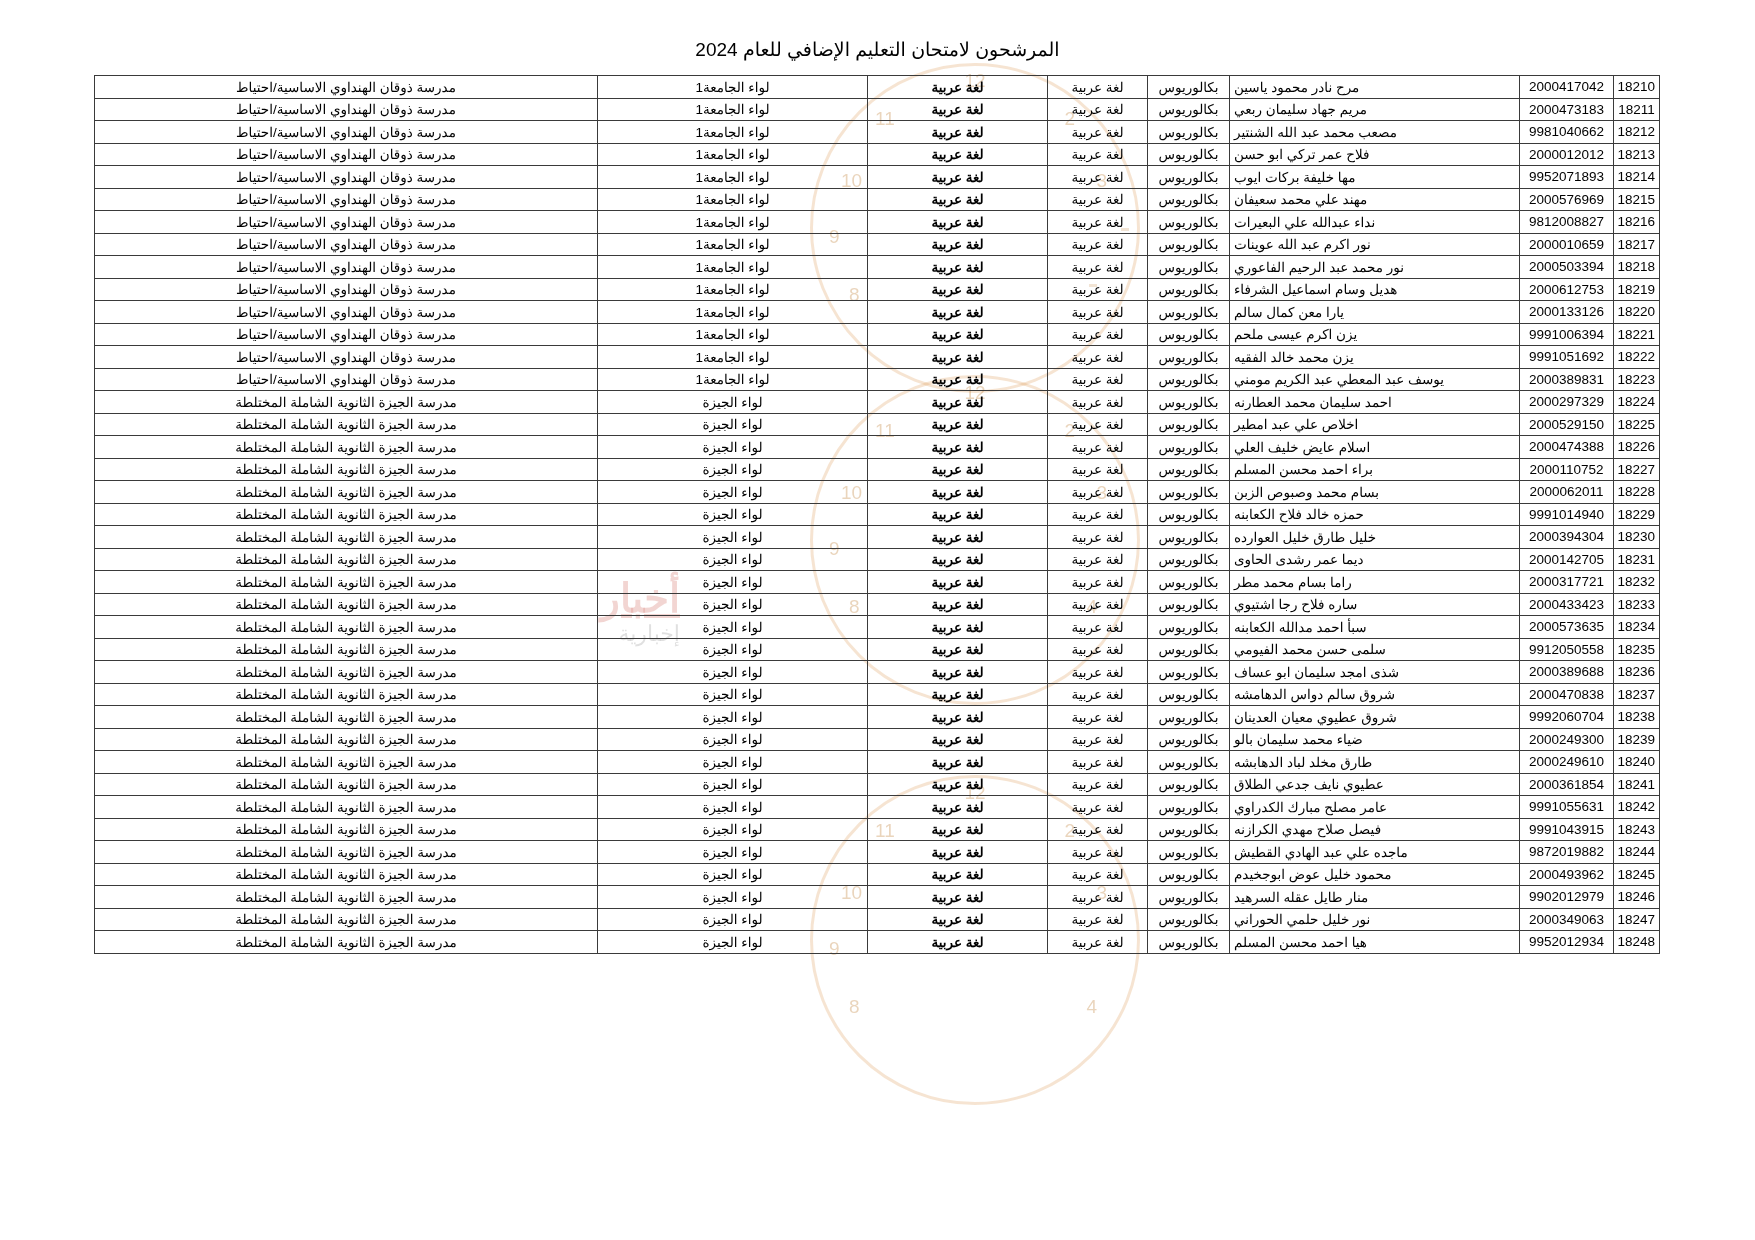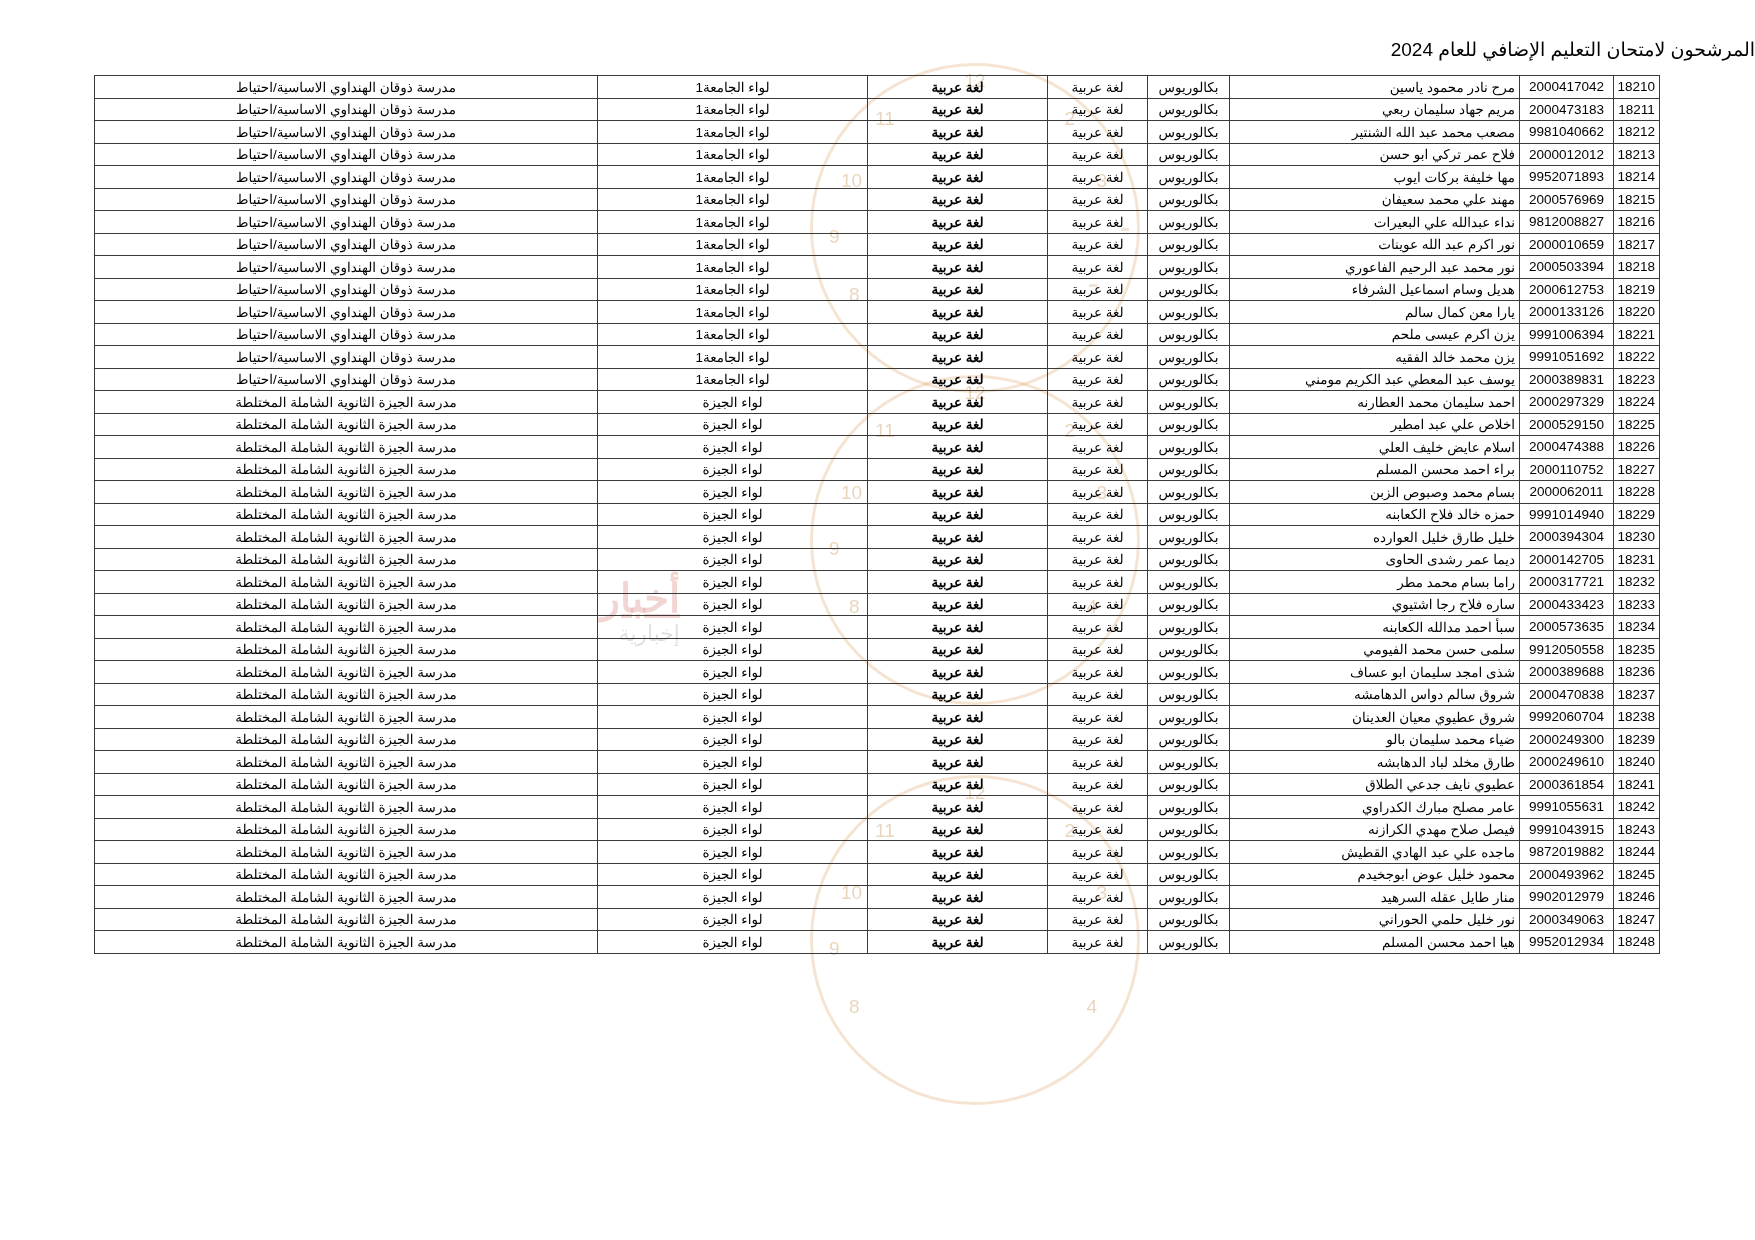--- a/index.html
+++ b/index.html
@@ -16,20 +16,21 @@
     overflow: hidden;
   }
   .page {
     position: relative;
     width: 1755px;
     height: 1240px;
     box-sizing: border-box;
     padding: 0;
   }
   .doc-title {
+    text-align: center;
     font-size: 19px;
     font-weight: normal;
     margin: 0;
     padding-top: 38px;
     padding-bottom: 14px;
     letter-spacing: 0px;
   }
   .table-wrap {
     position: relative;
     margin: 0 auto;
@@ -56,21 +57,21 @@
   col.c-natid    { width: 94px; }
   col.c-name     { width: 290px; }
   col.c-degree   { width: 82px; }
   col.c-spec     { width: 100px; }
   col.c-subject  { width: 180px; }
   col.c-dir      { width: 270px; }
   col.c-school   { width: 503px; }
 
   td.serial   { text-align: center; }
   td.natid    { text-align: center; }
-  td.name     { text-align: right; padding-right: 8px; margin-top: 8px; }
+  td.name     { text-align: left; padding-right: 8px; margin-top: 8px; }
   td.degree   { text-align: center; }
   td.spec     { text-align: center; }
   td.subject  { text-align: center; font-weight: bold; }
   td.dir      { text-align: center; }
   td.school   { text-align: center; }
 
   .footer {
     position: absolute;
     bottom: 44px;
     left: 0;

